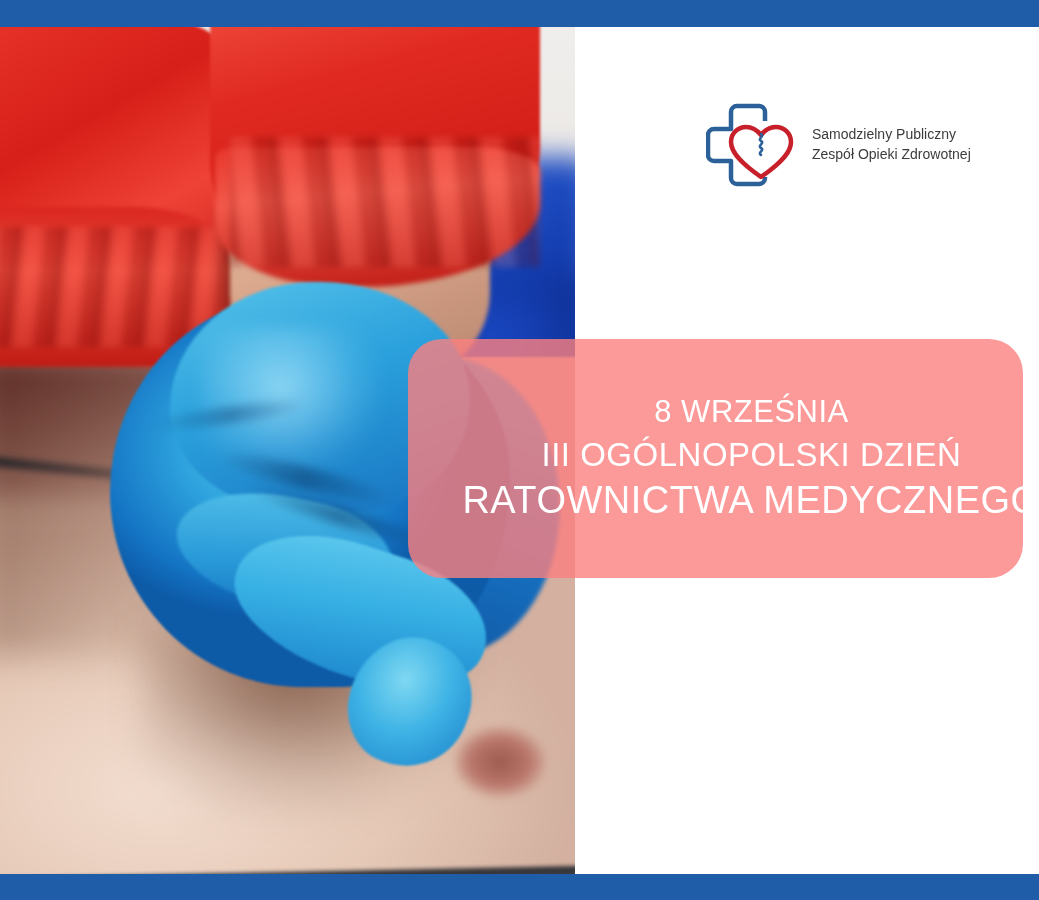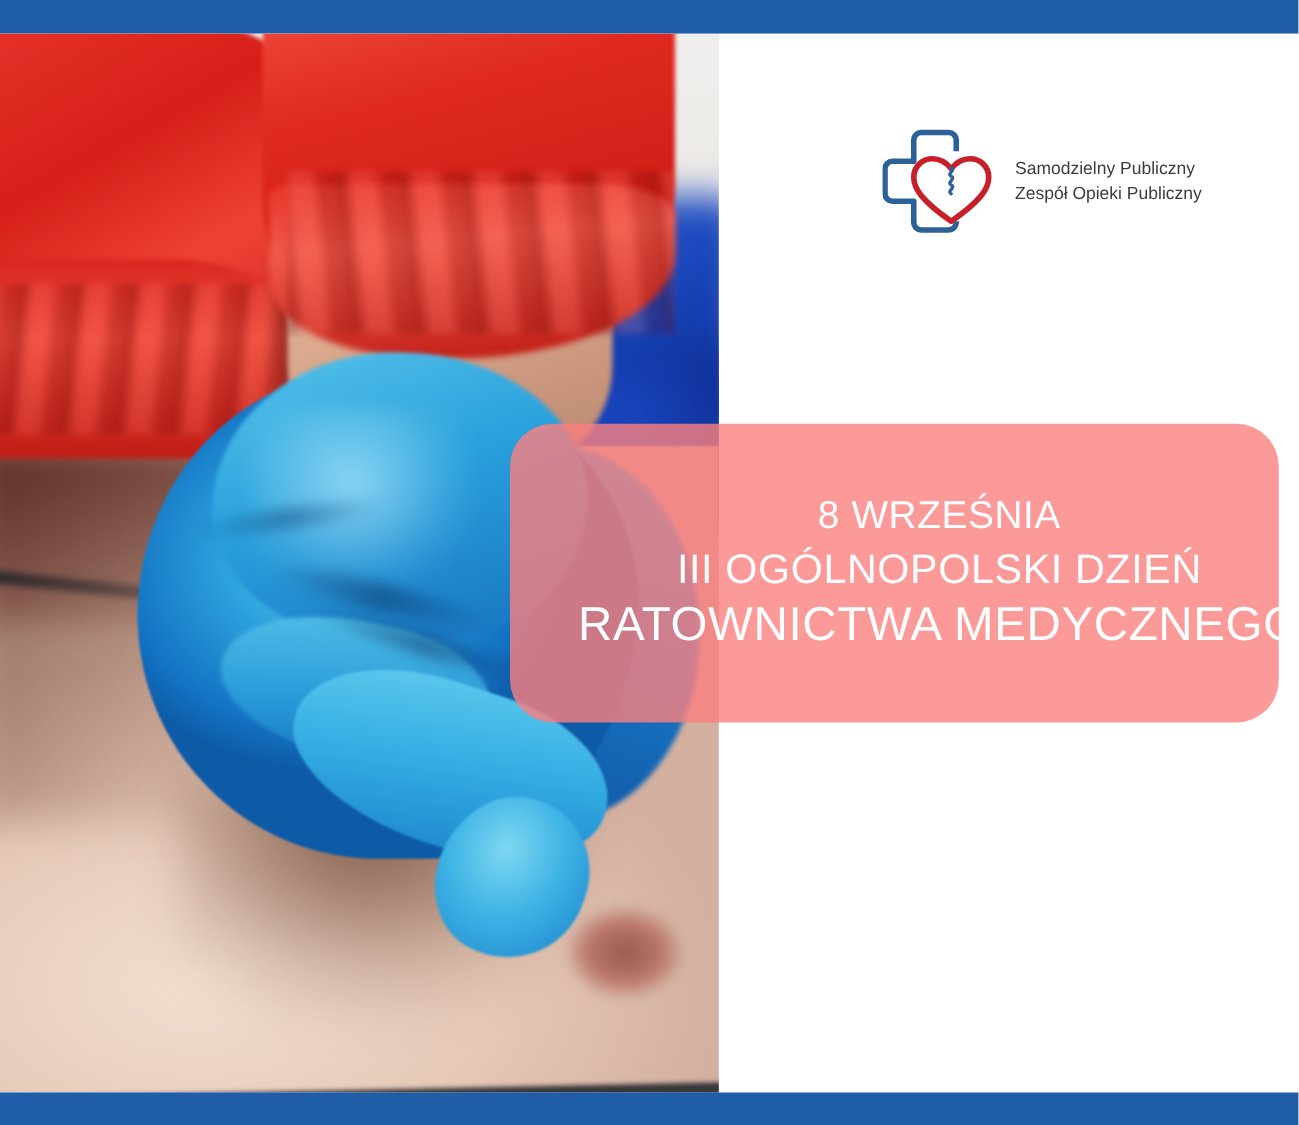--- a/index.html
+++ b/index.html
@@ -380,21 +380,21 @@
       <path d="M31 5 h22 a6 6 0 0 1 6 6 v17 h17 a6 6 0 0 1 6 6 v20 a6 6 0 0 1 -6 6 h-17 v17 a6 6 0 0 1 -6 6 h-22 a6 6 0 0 1 -6 -6 v-17 h-17 a6 6 0 0 1 -6 -6 v-20 a6 6 0 0 1 6 -6 h17 v-17 a6 6 0 0 1 6 -6 z" fill="none" stroke="#2c6099" stroke-width="4.5" stroke-linejoin="round"></path>
 
       <path d="M39 20 h52 v56 h-52 z" fill="#ffffff"></path>
 
       <path d="M63 76 C40 60 33 50 33 41 C33 32 40 26 48 26 C54 26 59 29 63 34 C67 29 72 26 78 26 C86 26 93 32 93 41 C93 50 86 60 63 76 Z" transform="translate(-8,0)" fill="none" stroke="#c8202a" stroke-width="4.5" stroke-linejoin="round" stroke-linecap="round"></path>
 
       <path d="M55 33 c4 2 -4 5 0 7 c4 2 -4 5 0 7 c4 2 -4 5 0 7" fill="none" stroke="#2c6099" stroke-width="2.6" stroke-linecap="round"></path>
     </svg>
     <div id="logo-text">
       <span>Samodzielny Publiczny</span>
-      <span>Zespół Opieki Publiczny</span>
+      <span>Zespół Opieki Zdrowotnej</span>
     </div>
   </div>
 
   <div id="banner"></div>
   <div id="banner-text">
     <div class="ban-line1">8 WRZEŚNIA</div>
     <div class="ban-line2">III OGÓLNOPOLSKI DZIEŃ</div>
     <div class="ban-line3">RATOWNICTWA MEDYCZNEGO</div>
   </div>
 

